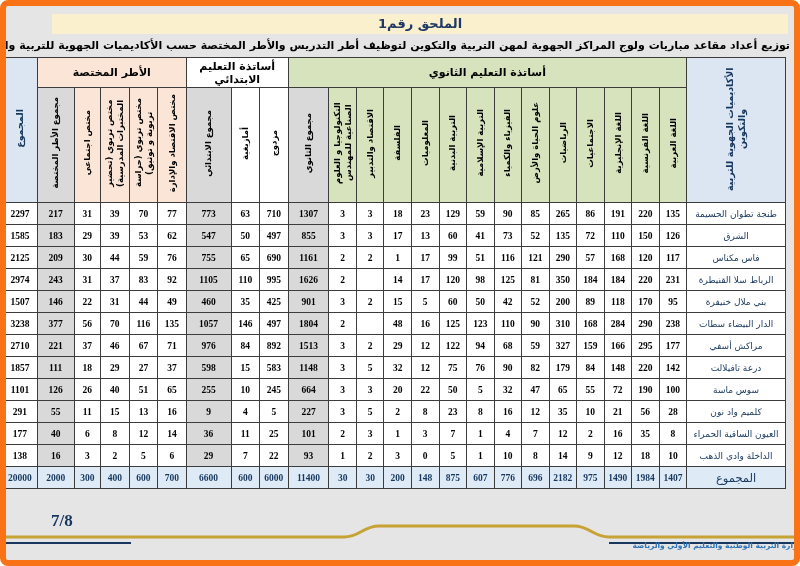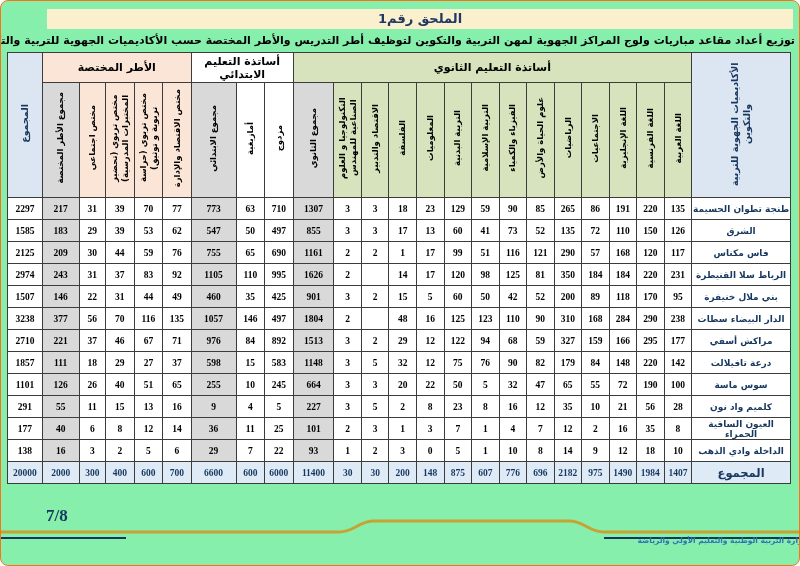--- a/index.html
+++ b/index.html
@@ -1,18 +1,18 @@
 <!DOCTYPE html>
 <html lang="ar"><head>
 <meta charset="utf-8">
 <style>
   html,body{margin:0;padding:0;background:#fff;}
   .page{
     position:relative;width:800px;height:566px;box-sizing:border-box;
-    background:#86efac;border:1px solid #f97316;border-radius:8px;overflow:hidden;
+    background:#e5e5e5;border:6px solid #f97316;border-radius:8px;overflow:hidden;
     font-family:"DejaVu Sans",sans-serif;direction:rtl;
   }
   .title-banner{
     margin:8px 6px 0 46px;background:#FBF0CE;text-align:center;
     font-weight:bold;font-size:13px;color:#1F3864;padding:2px 0 3px 0;
   }
   .subtitle{
     text-align:center;font-weight:bold;font-size:11px;color:#000;
     margin:5px 4px 5px 4px;white-space:nowrap;
   }
@@ -32,21 +32,21 @@
   .bg-g{background:#D6E3BC;} 
   .bg-p{background:#FBE5D6;} 
   .bg-b{background:#DCE6F2;} 
   .bg-t{background:#D9D9D9;} 
   .bg-w{background:#ffffff;}
   .dist tbody td{
     height:21px;font-family:"Liberation Serif",serif;font-weight:bold;
     font-size:9.5px;color:#000;background:#fff;
   }
   .dist tbody td.acad{
-    font-family:"DejaVu Sans",sans-serif;font-size:9px;color:#17375E;font-weight:bold;
+    font-family:"DejaVu Sans",sans-serif;font-size:9px;color:#17375E;font-weight:normal;
   }
   .dist tbody td.bg-t{background:#D9D9D9;}
   .dist tbody tr.totals td{background:#DEEBF7;color:#17375E;}
   .dist tbody tr.totals td.acad{font-size:11.5px;}
   .page-num{
     position:absolute;left:45px;top:505px;direction:ltr;
     font-family:"Liberation Serif",serif;font-weight:bold;font-size:17px;color:#17375E;
   }
   .ribbon{position:absolute;left:0;top:512px;}
   .footer-line{

